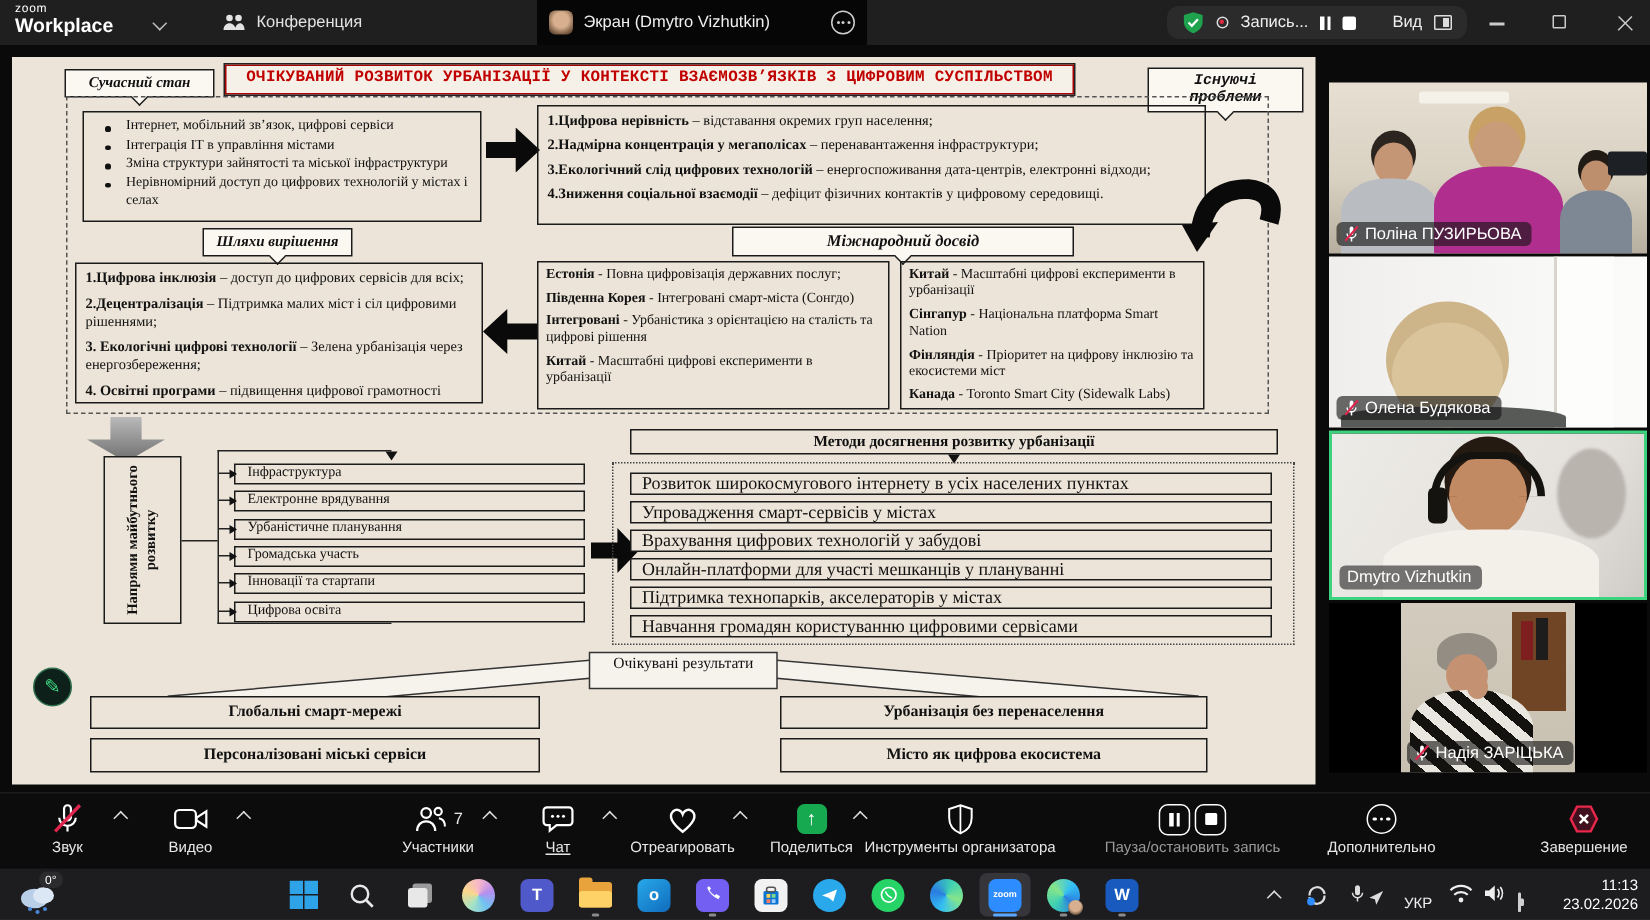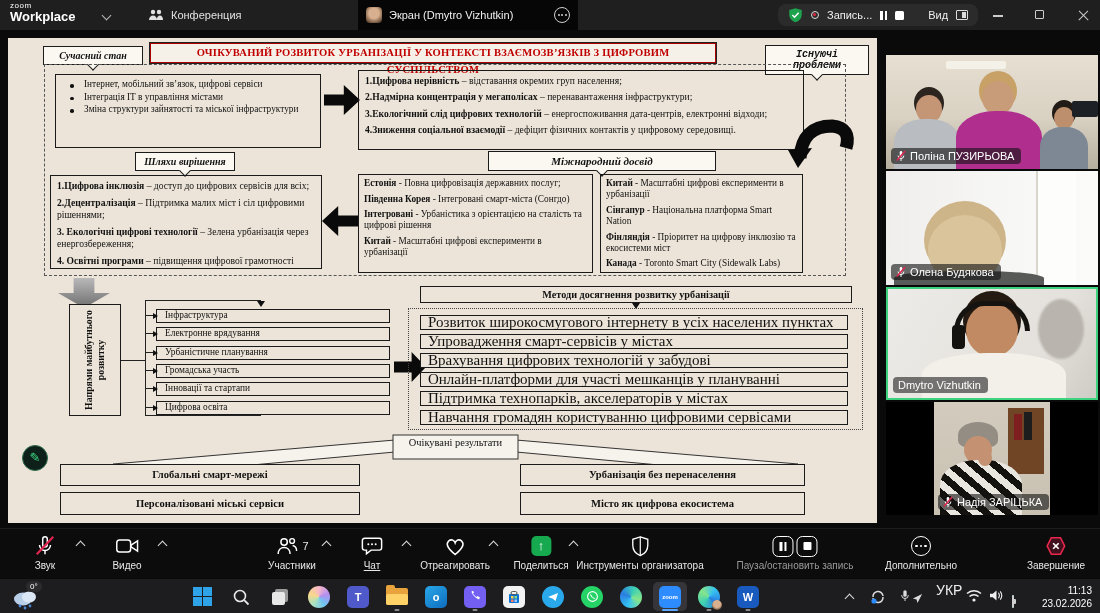--- a/index.html
+++ b/index.html
@@ -30,21 +30,21 @@
   .win-min { width:10px; height:1.5px; background:#ccc; }
   .win-max { width:9px; height:9px; border:1.2px solid #ccc; border-radius:1px; }
   .win-x { position:relative; width:11px; height:11px; }
   .win-x::before,.win-x::after { content:""; position:absolute; left:-1px; top:5px; width:13px; height:1.4px; background:#ccc; }
   .win-x::before { transform:rotate(45deg);} .win-x::after { transform:rotate(-45deg);}
 
   
   #slide { left:8px; top:38px; width:869px; height:485px; background:#ece4d8; font-family:"Liberation Serif", serif; color:#111; }
   .callout { background:#fbf8f2; border:1px solid #1a1a1a; font-weight:bold; font-style:italic; font-size:10px; text-align:center; line-height:1.1; padding:3px 4px; }
   .callout::after { content:""; position:absolute; bottom:-4.5px; left:50%; width:7px; height:7px; background:#fbf8f2; border-right:1px solid #1a1a1a; border-bottom:1px solid #1a1a1a; transform:translateX(-50%) rotate(45deg); }
-  #slide-title { left:142px; top:5px; width:566px; height:20px; border:1.6px solid #a00; outline:1px solid #222; background:#f6f1e8; color:#c00000; font-weight:bold; font-size:10.6px; text-align:center; line-height:17px; letter-spacing:.2px; }
+  #slide-title { left:142px; top:5px; width:566px; height:20px; border:1.6px solid #a00; outline:1px solid #222; background:#f6f1e8; color:#c00000; font-weight:bold; font-size:10.6px; text-align:center; line-height:17px; letter-spacing:.2px;font-family:Liberation Mono, monospace; }
   .sbox { border:1.2px solid #1a1a1a; }
   #dashed-top { left:36px; top:26px; width:802px; height:212px; border:1px dashed #555; }
   #cs-box { left:47px; top:36px; width:266px; height:74px; font-size:9.3px; padding:3px 4px 0 4px; background:#ece4d8; }
   #cs-box ul { list-style:none; }
   #cs-box li { padding-left:24px; position:relative; line-height:1.35; }
   #cs-box li::before { content:""; position:absolute; left:10px; top:6px; width:3.5px; height:3.5px; background:#111; border-radius:50%; }
   .numlist div { line-height:1.25; margin-bottom:5px; font-size:9.6px; }
   .numlist b { font-weight:bold; }
   #pr-box { left:350px; top:32px; width:446px; height:80px; padding:4px 6px; }
   #pr-box div { margin-bottom:4.5px; }
@@ -57,21 +57,21 @@
   #dir-vlabel { left:61px; top:266px; width:52px; height:112px; border:1.2px solid #1a1a1a; background:#ece4d8; }
   #dir-vlabel span { position:absolute; left:50%; top:50%; width:110px; transform:translate(-50%,-50%) rotate(-90deg); font-weight:bold; font-size:9.8px; text-align:center; line-height:1.2; display:block; }
   .dir-item { left:148px; width:234px; height:13.5px; border:1.1px solid #1a1a1a; font-size:9.4px; line-height:11.5px; padding-left:8px; background:#ece4d8; }
   .dir-item::before { content:""; position:absolute; left:-11px; top:5px; width:11px; height:1px; background:#222; }
   .dir-item::after { content:""; position:absolute; left:-4px; top:2.5px; border-left:5px solid #111; border-top:3px solid transparent; border-bottom:3px solid transparent; }
   .hline { background:#222; height:1px; } .vline { background:#222; width:1px; }
   .tri-down { width:0; height:0; border-left:4px solid transparent; border-right:4px solid transparent; border-top:6px solid #111; }
   .tri-up { width:0; height:0; border-left:4px solid transparent; border-right:4px solid transparent; border-bottom:6px solid #111; }
   #methods-hdr { left:412px; top:248px; width:432px; height:17px; border:1.2px solid #1a1a1a; background:#ece4d8; font-weight:bold; font-size:10.2px; text-align:center; line-height:15px; }
   #methods-box { left:400px; top:270px; width:455px; height:122px; border:1.2px dotted #444; }
-  .m-row { left:412px; width:428px; height:14.5px; border:1.1px solid #1a1a1a; font-size:15px; line-height:12.5px; padding-left:7px; background:#ece4d8; }
+  .m-row { left:412px; width:428px; height:14.5px; border:1.1px solid #1a1a1a; font-size:12px; line-height:12.5px; padding-left:7px; background:#ece4d8; }
   .res-box { border:1.3px solid #1a1a1a; background:#ece4d8; font-weight:bold; font-size:10.6px; text-align:center; }
   #banner-label { left:385px; top:399px; width:125px; font-size:10.4px; text-align:center; }
   #pencil-btn { left:14px; top:407px; width:26px; height:26px; border-radius:50%; background:#0e201a; border:1px solid #2f6e4f; color:#3ddc84; font-size:13px; text-align:center; line-height:24px; }
 
   
   .tile { left:886px; width:212px; background:#222; overflow:hidden;text-align:right; }
   .name-pill { position:absolute; left:5px; bottom:5px; background:rgba(20,20,20,.62); color:#fff; font-size:11px; padding:2px 7px 2px 5px; border-radius:4px; display:flex; align-items:center; gap:4px; font-family:"Liberation Sans",sans-serif; }
   .head { position:absolute; border-radius:50%; }
   .torso { position:absolute; border-radius:45% 45% 0 0; }
 
@@ -160,20 +160,21 @@
     <div class="abs callout" style="left:35px; top:8px; width:100px;">Сучасний стан</div>
     <div class="abs callout" style="left:757px; top:7px; width:104px;font-family:Liberation Mono, monospace;">Існуючі проблеми</div>
 
     <div id="dashed-top" class="abs"></div>
 
     <div id="cs-box" class="abs sbox">
       <ul>
         <li>Інтернет, мобільний зв’язок, цифрові сервіси</li>
         <li>Інтеграція ІТ в управління містами</li>
         <li>Зміна структури зайнятості та міської інфраструктури</li>
+        <li>Нерівномірний доступ до цифрових технологій у містах і селах</li>
       </ul>
     </div>
 
     <div class="abs barrow" style="left:316px; top:47px; width:36px; height:30px;"></div>
 
     <div id="pr-box" class="abs sbox numlist">
       <div><b>1.Цифрова нерівність</b><span> – відставання окремих груп населення;</span></div>
       <div><b>2.Надмірна концентрація у мегаполісах</b><span> – перенавантаження інфраструктури;</span></div>
       <div><b>3.Екологічний слід цифрових технологій</b><span> – енергоспоживання дата-центрів, електронні відходи;</span></div>
       <div><b>4.Зниження соціальної взаємодії</b><span> – дефіцит фізичних контактів у цифровому середовищі.</span></div>
@@ -548,21 +549,21 @@
           <circle cx="4" cy="11" r="2.6" fill="#2d8cff"></circle>
         </svg></span>
     <span class="tray-ic" style="left:900px; top:10px;"><svg width="10" height="14" viewBox="0 0 12 16">
           <rect x="4" y="1" width="4" height="8" rx="2" fill="#ddd"></rect>
           <path d="M2 7 a4 4 0 0 0 8 0" fill="none" stroke="#ddd" stroke-width="1.2"></path>
           <line x1="6" y1="11" x2="6" y2="14" stroke="#ddd" stroke-width="1.2"></line>
         </svg></span>
     <span class="tray-ic" style="left:912px; top:14px;"><svg width="11" height="11" viewBox="0 0 12 12">
           <polygon points="1,6 11,1 6,11 5,7" fill="#ddd"></polygon>
         </svg></span>
-    <span class="tray-ic" style="left:936px; top:3px; font-size:14px; color:#eee;">УКР</span>
+    <span class="tray-ic" style="left:936px; top:18px; font-size:10px; color:#eee;">УКР</span>
     <span class="tray-ic" style="left:966px; top:10px;"><svg width="16" height="13" viewBox="0 0 16 13">
           <path d="M1 4.5 a10 10 0 0 1 14 0" fill="none" stroke="#eee" stroke-width="1.5"></path>
           <path d="M3.5 7.5 a6.5 6.5 0 0 1 9 0" fill="none" stroke="#eee" stroke-width="1.5"></path>
           <circle cx="8" cy="11" r="1.6" fill="#eee"></circle>
         </svg></span>
     <span class="tray-ic" style="left:989px; top:10px;"><svg width="15" height="13" viewBox="0 0 16 14">
           <polygon points="1,5 4,5 8,1.5 8,12.5 4,9 1,9" fill="#eee"></polygon>
           <path d="M10 4 a5 5 0 0 1 0 6 M12 2.5 a7.5 7.5 0 0 1 0 9" fill="none" stroke="#eee" stroke-width="1.2"></path>
         </svg></span>
     <span class="tray-ic batt" style="left:1012px; top:12px;"></span>

